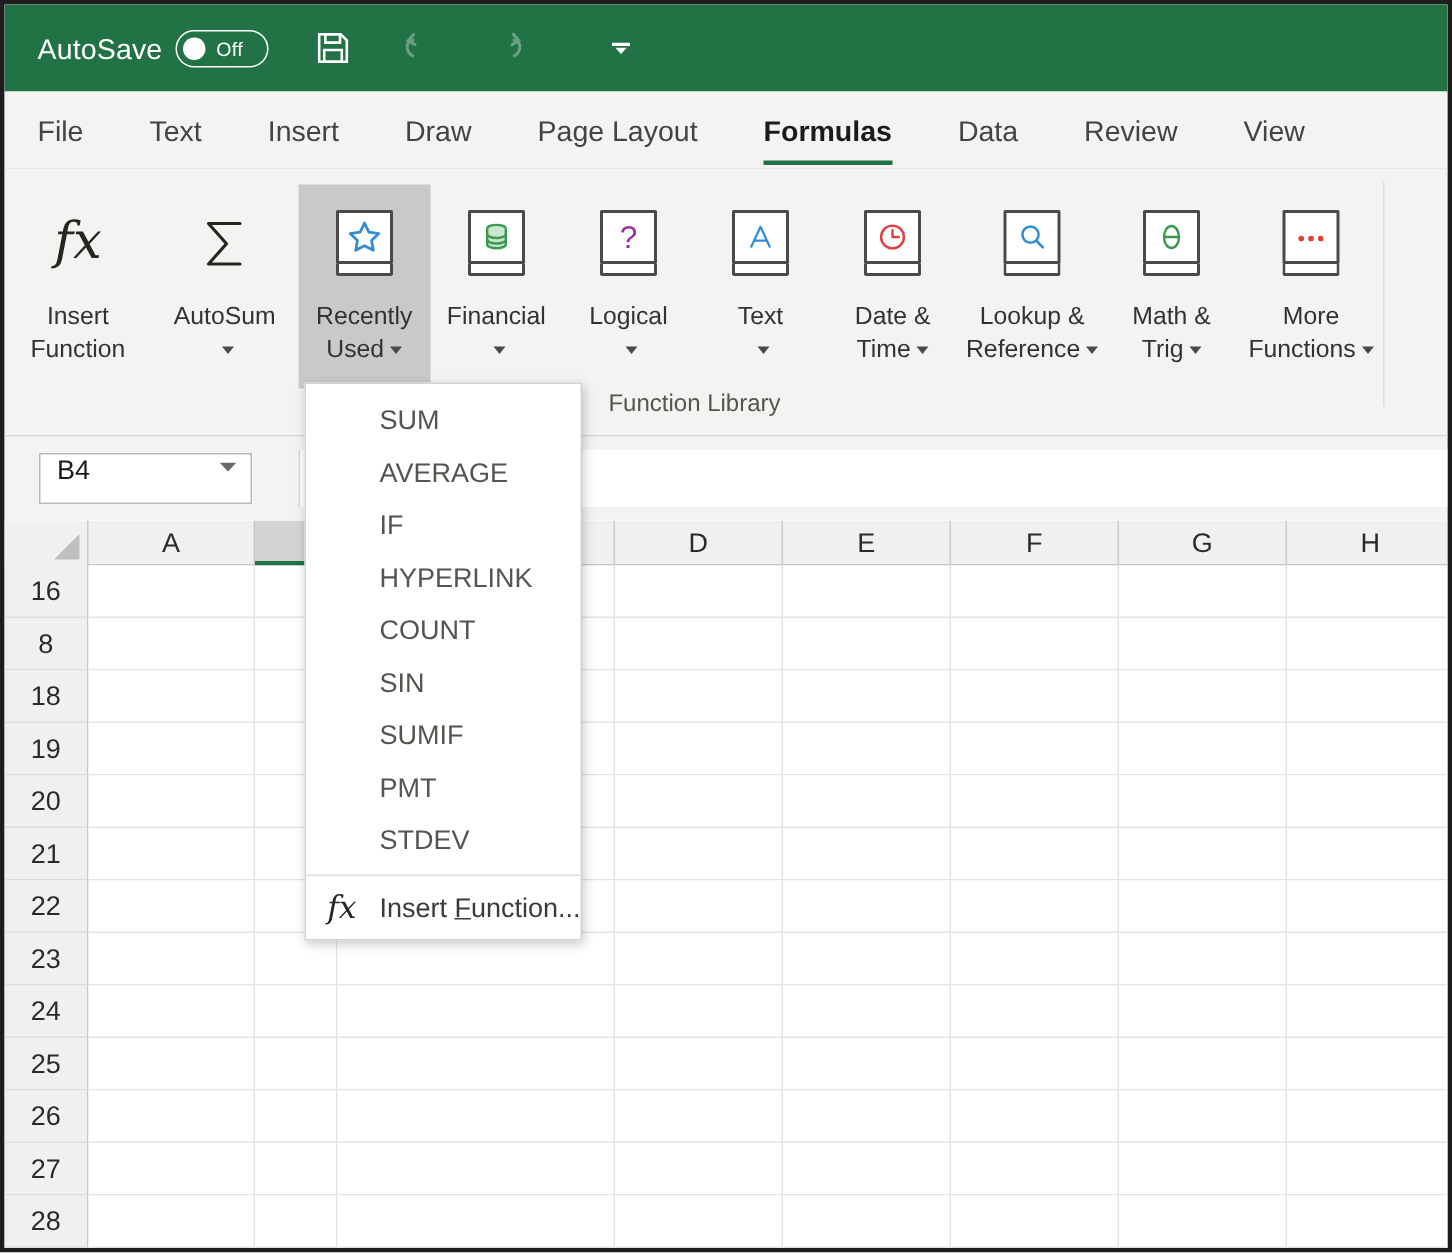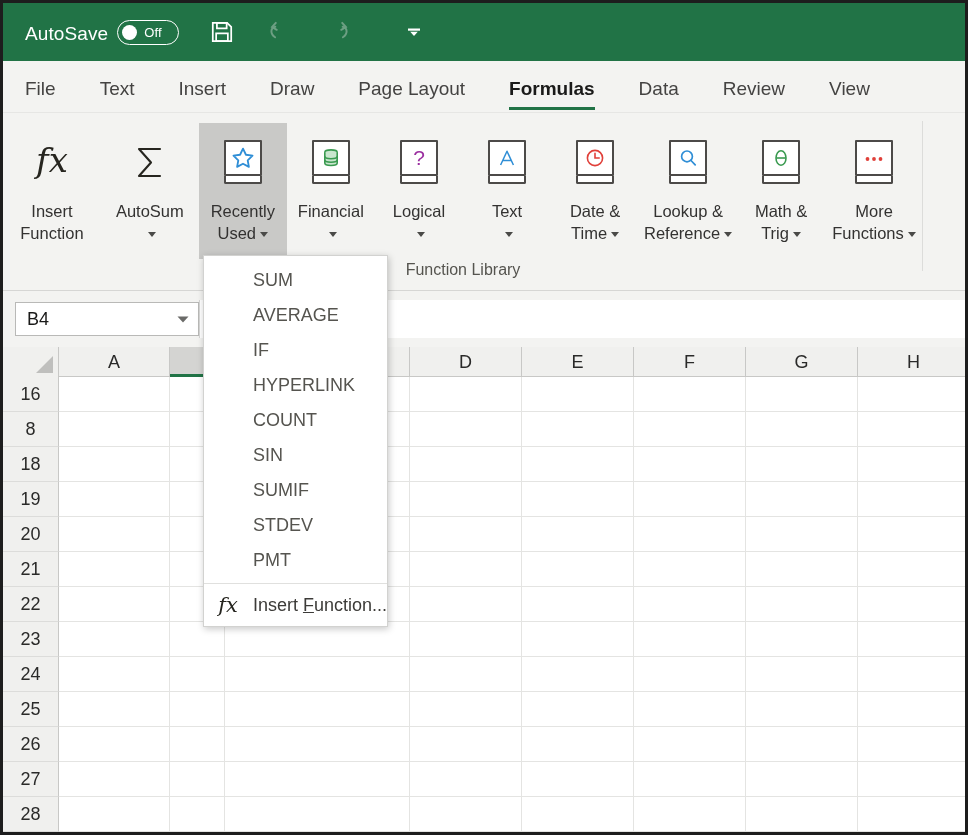--- a/index.html
+++ b/index.html
@@ -143,24 +143,24 @@
   }
 
   
   .fbar {
     position: absolute; left: 0; top: 288px;
     width: 962px; height: 56px;
     background: #f3f3f1;
     display: flex; align-items: center;
   }
   .namebox {
-    margin-left: 12px;
-    width: 184px; height: 34px;
+    margin-left: 23px;
+    width: 142px; height: 34px;
     background: #ffffff; border: 1px solid #b9b9b7;
-    display: flex; align-items: center;
+    display: flex; 
     padding: 0 8px 0 11px;
   }
   .namebox .nb-val { font-size: 18px; color: #1a1a19; flex: 1; }
   .formula-input {
     position: absolute; left: 196px; top: 297px;
     width: 766px; height: 38px;
     background: #ffffff;
     border-left: 1px solid #d7d7d5;
   }
 
@@ -649,22 +649,22 @@
   </div>
 
   <div class="menu">
     <div class="menu-item">SUM</div>
     <div class="menu-item">AVERAGE</div>
     <div class="menu-item">IF</div>
     <div class="menu-item">HYPERLINK</div>
     <div class="menu-item">COUNT</div>
     <div class="menu-item">SIN</div>
     <div class="menu-item">SUMIF</div>
+    <div class="menu-item">PMT</div>
     <div class="menu-item">STDEV</div>
-    <div class="menu-item">PMT</div>
     <div class="menu-sep"></div>
     <div class="menu-item fx">
       <span class="fxglyph">fx</span>
       <span><span>Insert </span><span class="uline">F</span><span>unction...</span></span>
     </div>
   </div>
 
 </div>
 
 </body></html>

